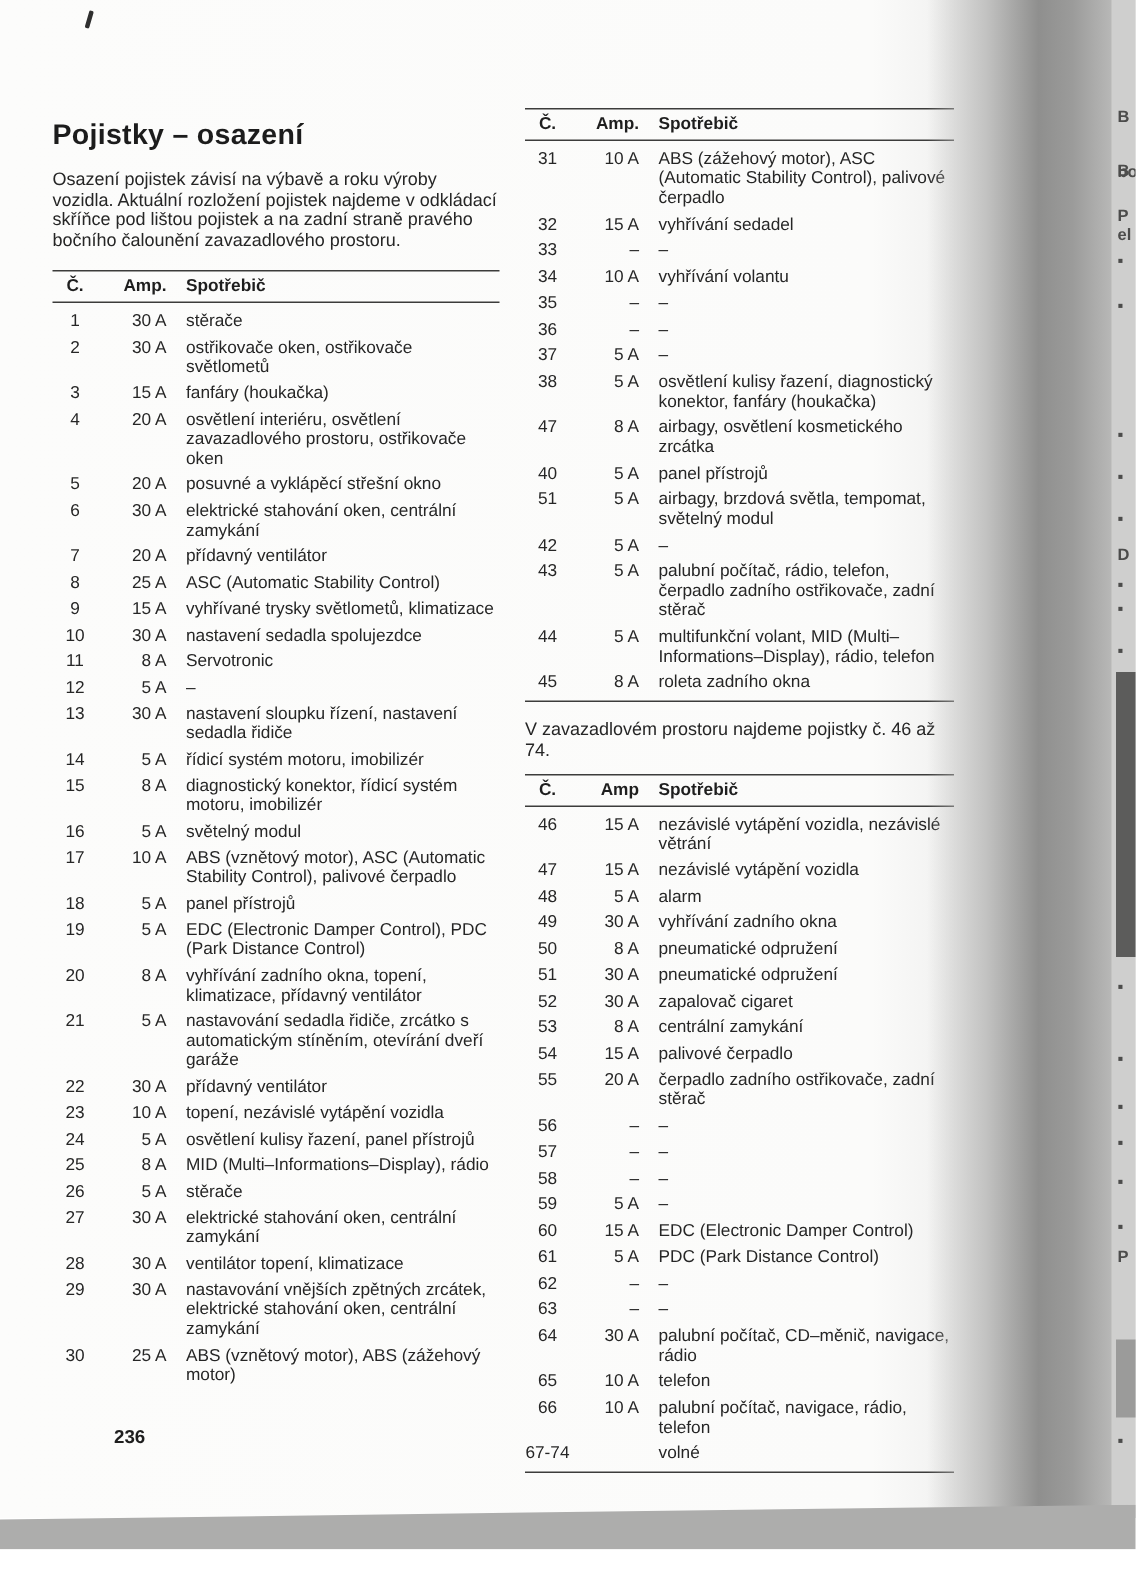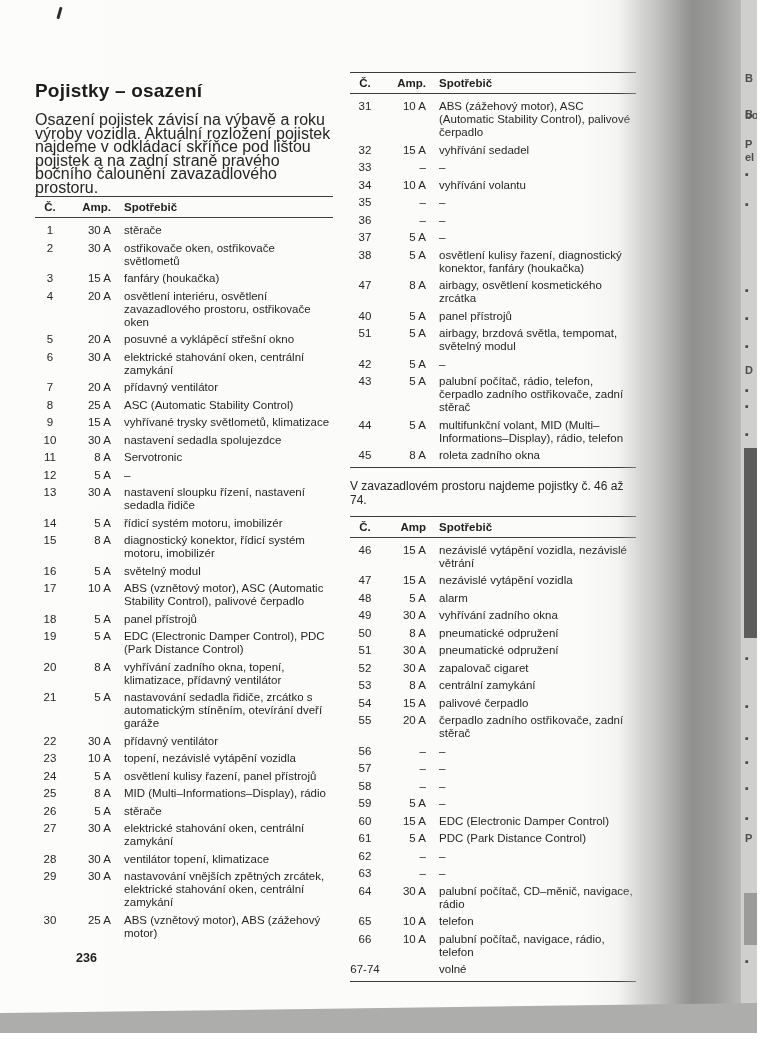--- a/index.html
+++ b/index.html
@@ -41,21 +41,21 @@
   .pen-mark {
     position:absolute; left:58px; top:7px; width:3px; height:12px;
     background:#2f2f2f; transform:rotate(16deg); border-radius:1px;
   }
   .col-left  { position:absolute; left:35px;  top:80px; width:298px; }
   .col-right { position:absolute; left:350px; top:72px; width:286px; }
   .page-title {
     font-size:19px; font-weight:bold; margin:0 0 11px 0; letter-spacing:0.2px; color:#1c1c1c;
   }
   .intro {
-    font-size:16px; line-height:13.5px; margin:0 0 2px 0;
+    font-size:12px; line-height:13.5px; margin:0 0 13px 0;
   }
   .note {
     font-size:12px; line-height:14px; margin:11px 0 9px 0;
   }
   .t-head {
     display:flex; align-items:baseline;
     border-top:1.5px solid #3c3c3b; border-bottom:1.5px solid #3c3c3b;
     padding:4px 0; font-size:11.5px; font-weight:bold; margin-bottom:6px; color:#1e1e1e;
   }
   .t-foot { border-top:1.5px solid #3c3c3b; margin-top:3px; }

